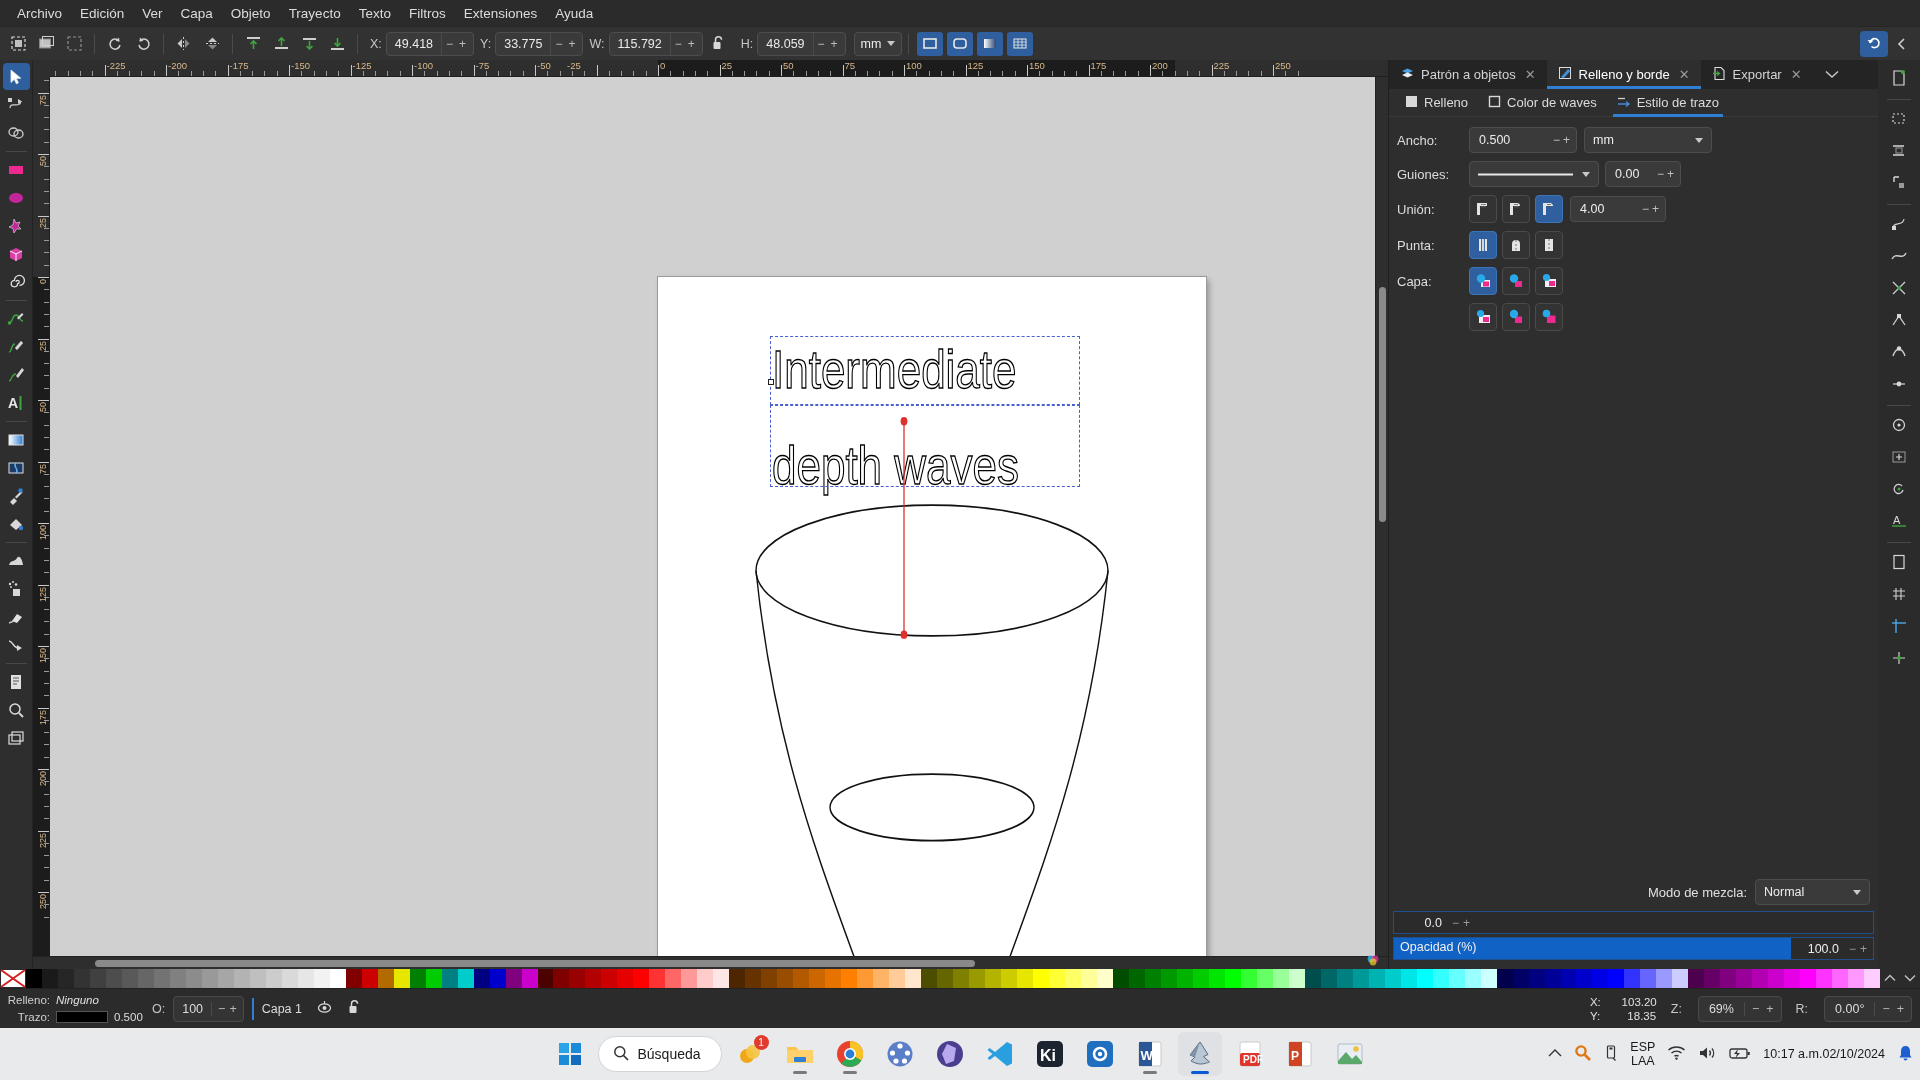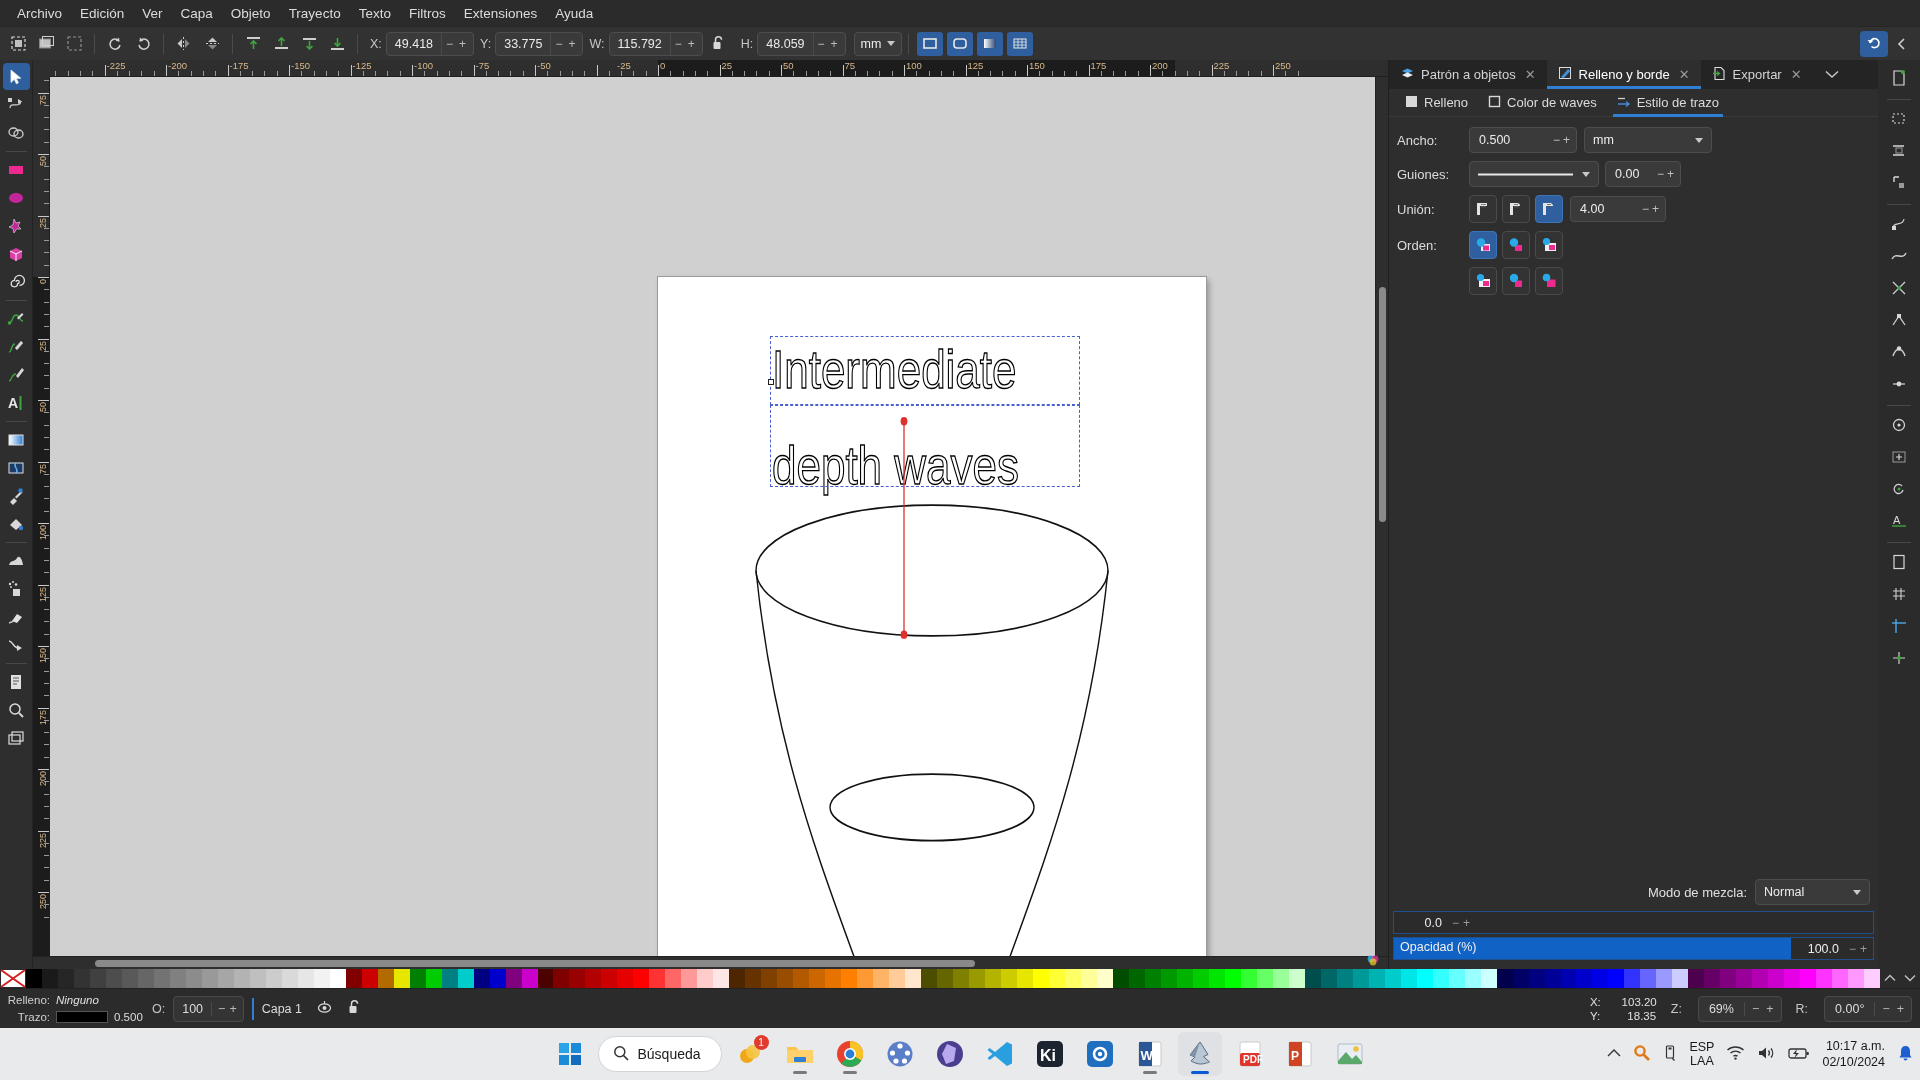--- a/index.html
+++ b/index.html
@@ -189,21 +189,21 @@
             border-radius:6px; position:relative; }
   .tb-app.running:after { content:""; position:absolute; bottom:2px; left:50%; transform:translateX(-50%);
                            width:14px; height:3px; border-radius:2px; background:#7a7a7a; }
   .tb-app.active { background:#dfe1e4; }
   .tb-app.active:after { background:#0a5bd3; width:18px; }
   .searchpill { display:flex; align-items:center; gap:8px; background:#fff; border:1px solid #d2d4d8;
                 border-radius:22px; height:36px; padding:0 20px 0 14px; color:#202020; font-size:14px; }
   .tray { position:absolute; right:6px; display:flex; align-items:center; gap:12px; color:#1a1a1a;
           font-size:12px; }
   .tray-lang { display:flex; flex-direction:column; align-items:center; line-height:14px; font-size:12.5px; }
-  .tray-clock { display:flex; flex-direction:column; align-items:flex-end; line-height:16px; font-size:12.5px; }
+  .tray-clock { display:flex; flex-direction:row; align-items:flex-end; line-height:16px; font-size:12.5px; }
 </style>
 </head>
 <body>
 
 <div class="app">
 
 
   <div class="menubar">
     <div class="menuitem">Archivo</div>
     <div class="menuitem">Edición</div>
@@ -586,21 +586,21 @@
             <div class="tick minor" style="left: 448.1px;"></div>
             <div class="tick minor" style="left: 460.4px;"></div>
             <div class="tick minor" style="left: 472.7px;"></div>
             <div class="tick major" style="left: 485px;"></div>
             <div class="rl" style="left: 485px;">-50</div>
             <div class="tick minor" style="left: 497.3px;"></div>
             <div class="tick minor" style="left: 509.6px;"></div>
             <div class="tick minor" style="left: 521.9px;"></div>
             <div class="tick minor" style="left: 534.2px;"></div>
             <div class="tick major" style="left: 546.5px;"></div>
-            <div class="rl" style="left: 565px;">-25</div>
+            <div class="rl" style="left: 515px;">-25</div>
             <div class="tick minor" style="left: 558.8px;"></div>
             <div class="tick minor" style="left: 571.1px;"></div>
             <div class="tick minor" style="left: 583.4px;"></div>
             <div class="tick minor" style="left: 595.7px;"></div>
             <div class="tick major" style="left: 608px;"></div>
             <div class="rl" style="left: 608px;">0</div>
             <div class="tick minor" style="left: 620.3px;"></div>
             <div class="tick minor" style="left: 632.6px;"></div>
             <div class="tick minor" style="left: 644.9px;"></div>
             <div class="tick minor" style="left: 657.2px;"></div>
@@ -916,23 +916,44 @@
               </div>
               <div class="pfield" style="width:96px;margin-left:2px;">
                 <span class="v" style="flex:1 1 auto;">4.00</span>
                 <span class="pm">
                     <span>−</span>
                     <span>+</span>
                   </span>
               </div>
             </div>
 
-
             <div class="prow">
-              <div class="plabel">Orden:</div>
+              <div class="plabel">Punta:</div>
+              <div class="iconbtn sel">
+                <svg width="18" height="18" viewBox="0 0 18 18">
+                    <rect x="5" y="3" width="8" height="12" fill="#e4e4e4"></rect>
+                    <path d="M7.6 3 V15 M10.4 3 V15" stroke="#2f5f9e" stroke-width="1"></path>
+                  </svg>
+              </div>
+              <div class="iconbtn">
+                <svg width="18" height="18" viewBox="0 0 18 18">
+                    <path d="M5 15 V8 A4 4 0 0 1 13 8 V15 Z" fill="#e4e4e4"></path>
+                    <path d="M9 4 V15" stroke="#6a6a6a" stroke-width="0.9" stroke-dasharray="2 2"></path>
+                  </svg>
+              </div>
+              <div class="iconbtn">
+                <svg width="18" height="18" viewBox="0 0 18 18">
+                    <rect x="5" y="3" width="8" height="12" fill="#e4e4e4"></rect>
+                    <path d="M9 3 V15" stroke="#6a6a6a" stroke-width="0.9" stroke-dasharray="2 2"></path>
+                  </svg>
+              </div>
+            </div>
+
+            <div class="prow">
+              <div class="plabel">Capa:</div>
               <div class="iconbtn sel">
                 <svg width="18" height="18" viewBox="0 0 18 18">
                     <rect x="7" y="8" width="9" height="7" fill="#f0f0f0"></rect>
                     <rect x="9" y="9.5" width="6" height="5" fill="#ef2a8e"></rect>
                     <circle cx="7" cy="6.5" r="4.2" fill="#2aa9e8"></circle>
                   </svg>
               </div>
               <div class="iconbtn">
                 <svg width="18" height="18" viewBox="0 0 18 18">
                     <rect x="8" y="9" width="7" height="6" fill="#ef2a8e"></rect>

